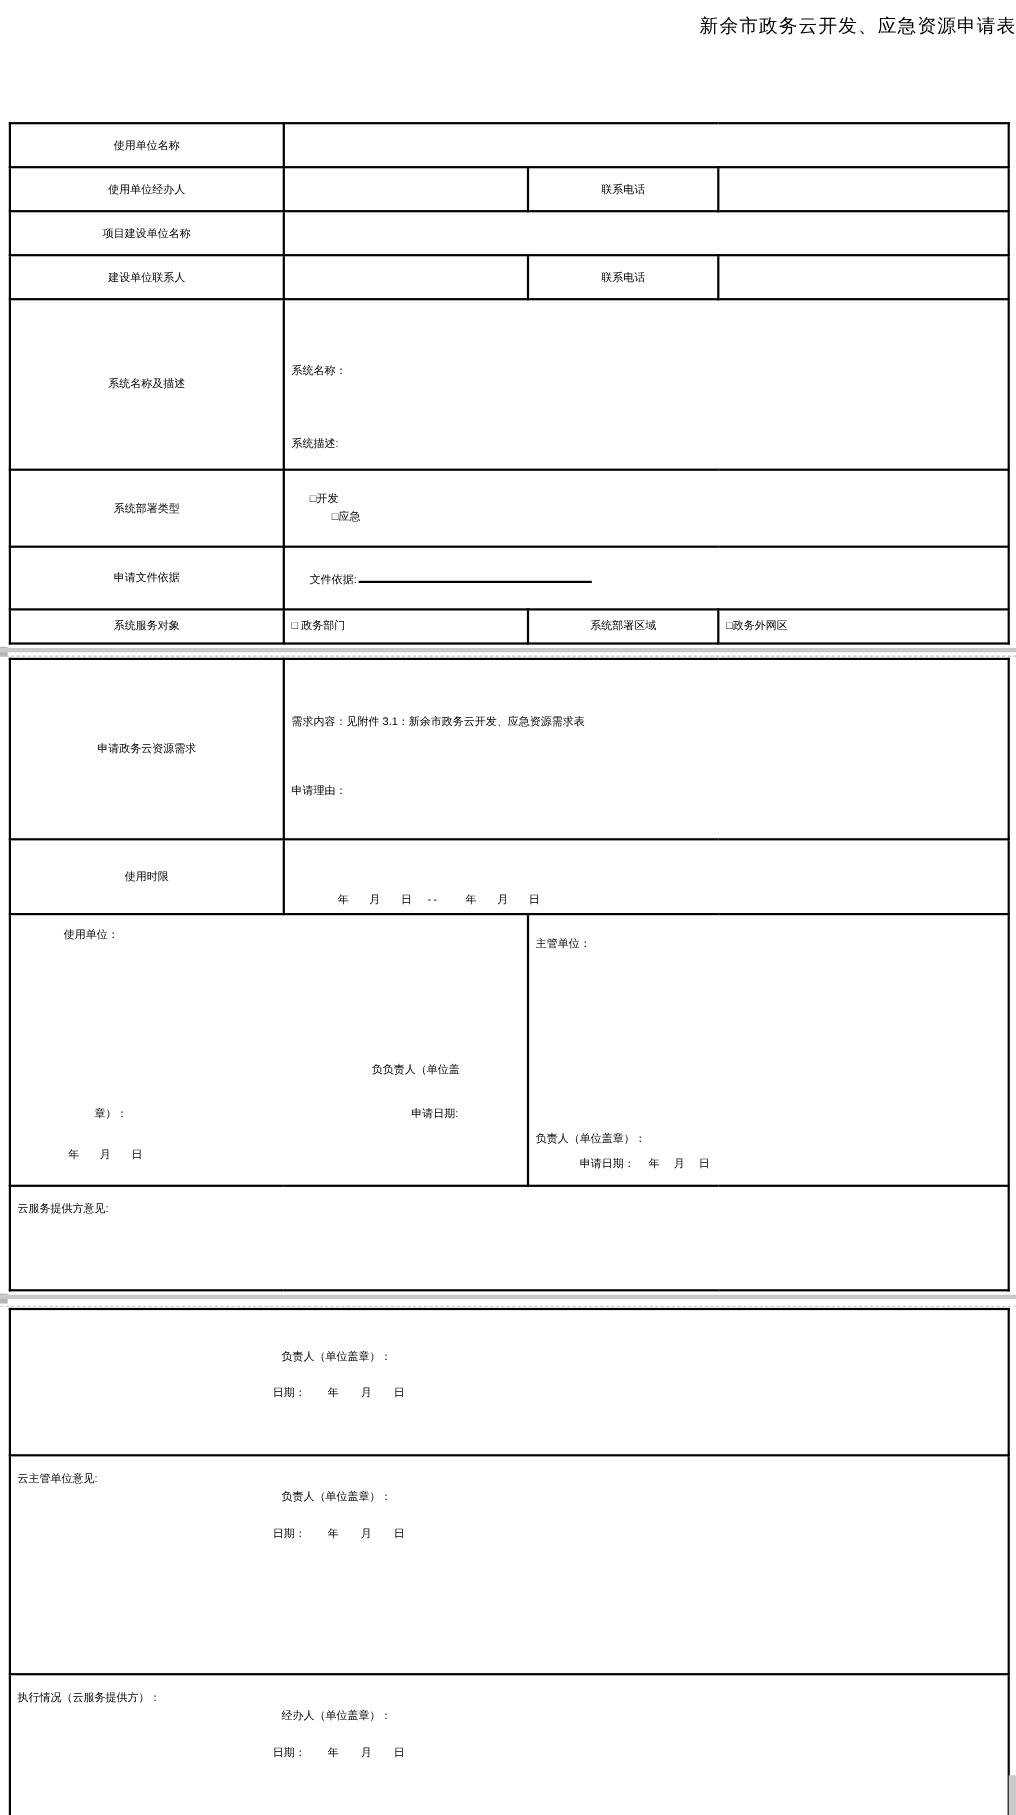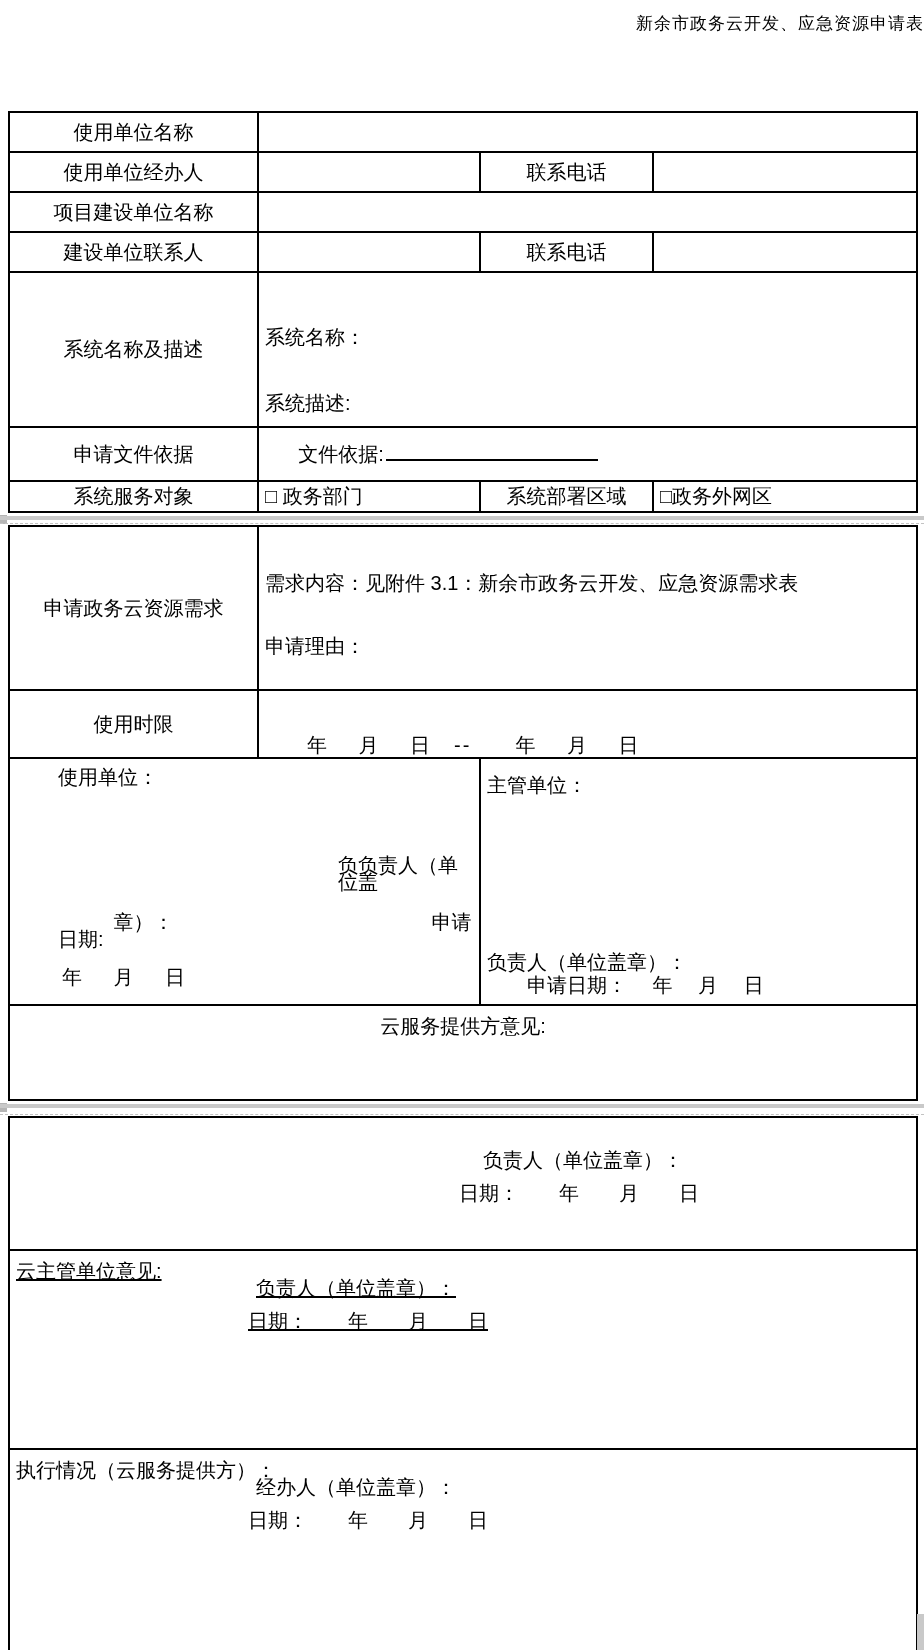--- a/index.html
+++ b/index.html
@@ -1,27 +1,27 @@
 <!DOCTYPE html>
 <html><head>
 <meta charset="utf-8">
 <style>
   html,body{margin:0;padding:0;background:#fff;}
   body{width:924px;height:1650px;overflow:hidden;position:relative;
        font-family:"Liberation Sans",sans-serif;color:#000;}
   .doc-title{height:111px;box-sizing:border-box;padding-top:12px;text-align:right;
              font-size:17px;font-weight:normal;letter-spacing:1px;}
   table{border-collapse:collapse;table-layout:fixed;width:908px;margin-left:8px;}
-  td{border:2px solid #000;font-size:20px;line-height:17px;padding:0;overflow:hidden;
+  td{border:2px solid #000;font-size:10px;line-height:17px;padding:0;overflow:hidden;
      vertical-align:middle;box-sizing:border-box;}
   td.lbl{text-align:center;}
   td.val{padding-left:6px;white-space:pre-wrap;}
   tr.t40>td{height:40px;}  tr.t155>td{height:155px;} tr.t33>td{height:33px;}
   tr.t54>td{height:54px;}  tr.t39>td{height:31px;}   tr.t129>td{height:129px;}
-  tr.t68>td{height:68px;}  tr.t221>td{height:221px;} tr.t95>td{height:95px;text-align:center;}
+  tr.t68>td{height:68px;}  tr.t221>td{height:221px;} tr.t95>td{height:95px;}
   tr.t195>td{height:195px;} tr.t198>td{height:198px;}
   .cellbox{box-sizing:border-box;padding:0 6px;white-space:pre-wrap;}
   
   .sysbox{height:151px;padding-top:22px;}
   .sysbox .ln{margin-bottom:15px;}
   
   .opt{display:inline-block;}
   .opt+.opt{margin-left:20px;}
   .fill-line{display:inline-block;width:212px;border-bottom:2px solid #000;height:13px;
              margin-left:2px;vertical-align:baseline;}
@@ -36,21 +36,21 @@
   .sig-left .wrap2 .datelbl{margin-left:258px;}
   .sig-left .datefields{margin-top:4px;padding-left:4px;letter-spacing:2px;}
   .sig-right{height:217px;padding-top:18px;}
   .sig-right .rdate{margin-top:6px;padding-left:40px;}
   .opinion{vertical-align:top;padding:12px 6px 0 6px;}
   .t3box{display:flex;flex-direction:column;padding:0 6px 6px 6px;white-space:pre-wrap;}
   .t3box .hdr{padding-top:12px;}
   .t3box .sig{padding-left:240px;}
   .t3box .date{padding-left:232px;margin-top:16px;}
   .t3r1{height:91px;padding-top:34px;}
-  .t3r2{height:191px;text-decoration:underline;} .t3r3{height:194px;}
+  .t3r2{height:191px;} .t3r3{height:194px;}
   
   .page-break{position:relative;height:12px;width:924px;}
   .page-break .thick{position:absolute;top:3px;left:0;right:0;height:4px;background:#c9c9c9;}
   .page-break .dashed{position:absolute;bottom:1px;left:0;right:0;border-top:1px dashed #c3c3c3;}
   .page-break .nub{position:absolute;top:2px;left:0;width:7px;height:9px;background:#b5b5b5;}
   .pb2{height:15px;}
   .edge-bar{position:absolute;right:0;top:1614px;width:7px;height:36px;background:#c9c9c9;}
 </style>
 </head>
 <body>
@@ -87,20 +87,27 @@
   </tr>
   <tr class="t155">
     <td class="lbl">系统名称及描述</td>
     <td colspan="3" style="vertical-align:top;">
       <div class="cellbox sysbox">
         <div class="ln">系统名称：</div>
         <div class="ln">系统描述:</div>
         
         
       </div>
+    </td>
+  </tr>
+  <tr class="t33">
+    <td class="lbl">系统部署类型</td>
+    <td class="val" colspan="3">
+      <span class="opt">□开发</span>
+      <span class="opt">□应急</span>
     </td>
   </tr>
   <tr class="t54">
     <td class="lbl">申请文件依据</td>
     <td class="val" colspan="3">
       <span>文件依据:</span><span class="fill-line"></span>
     </td>
   </tr>
   <tr class="t39">
     <td class="lbl">系统服务对象</td>

